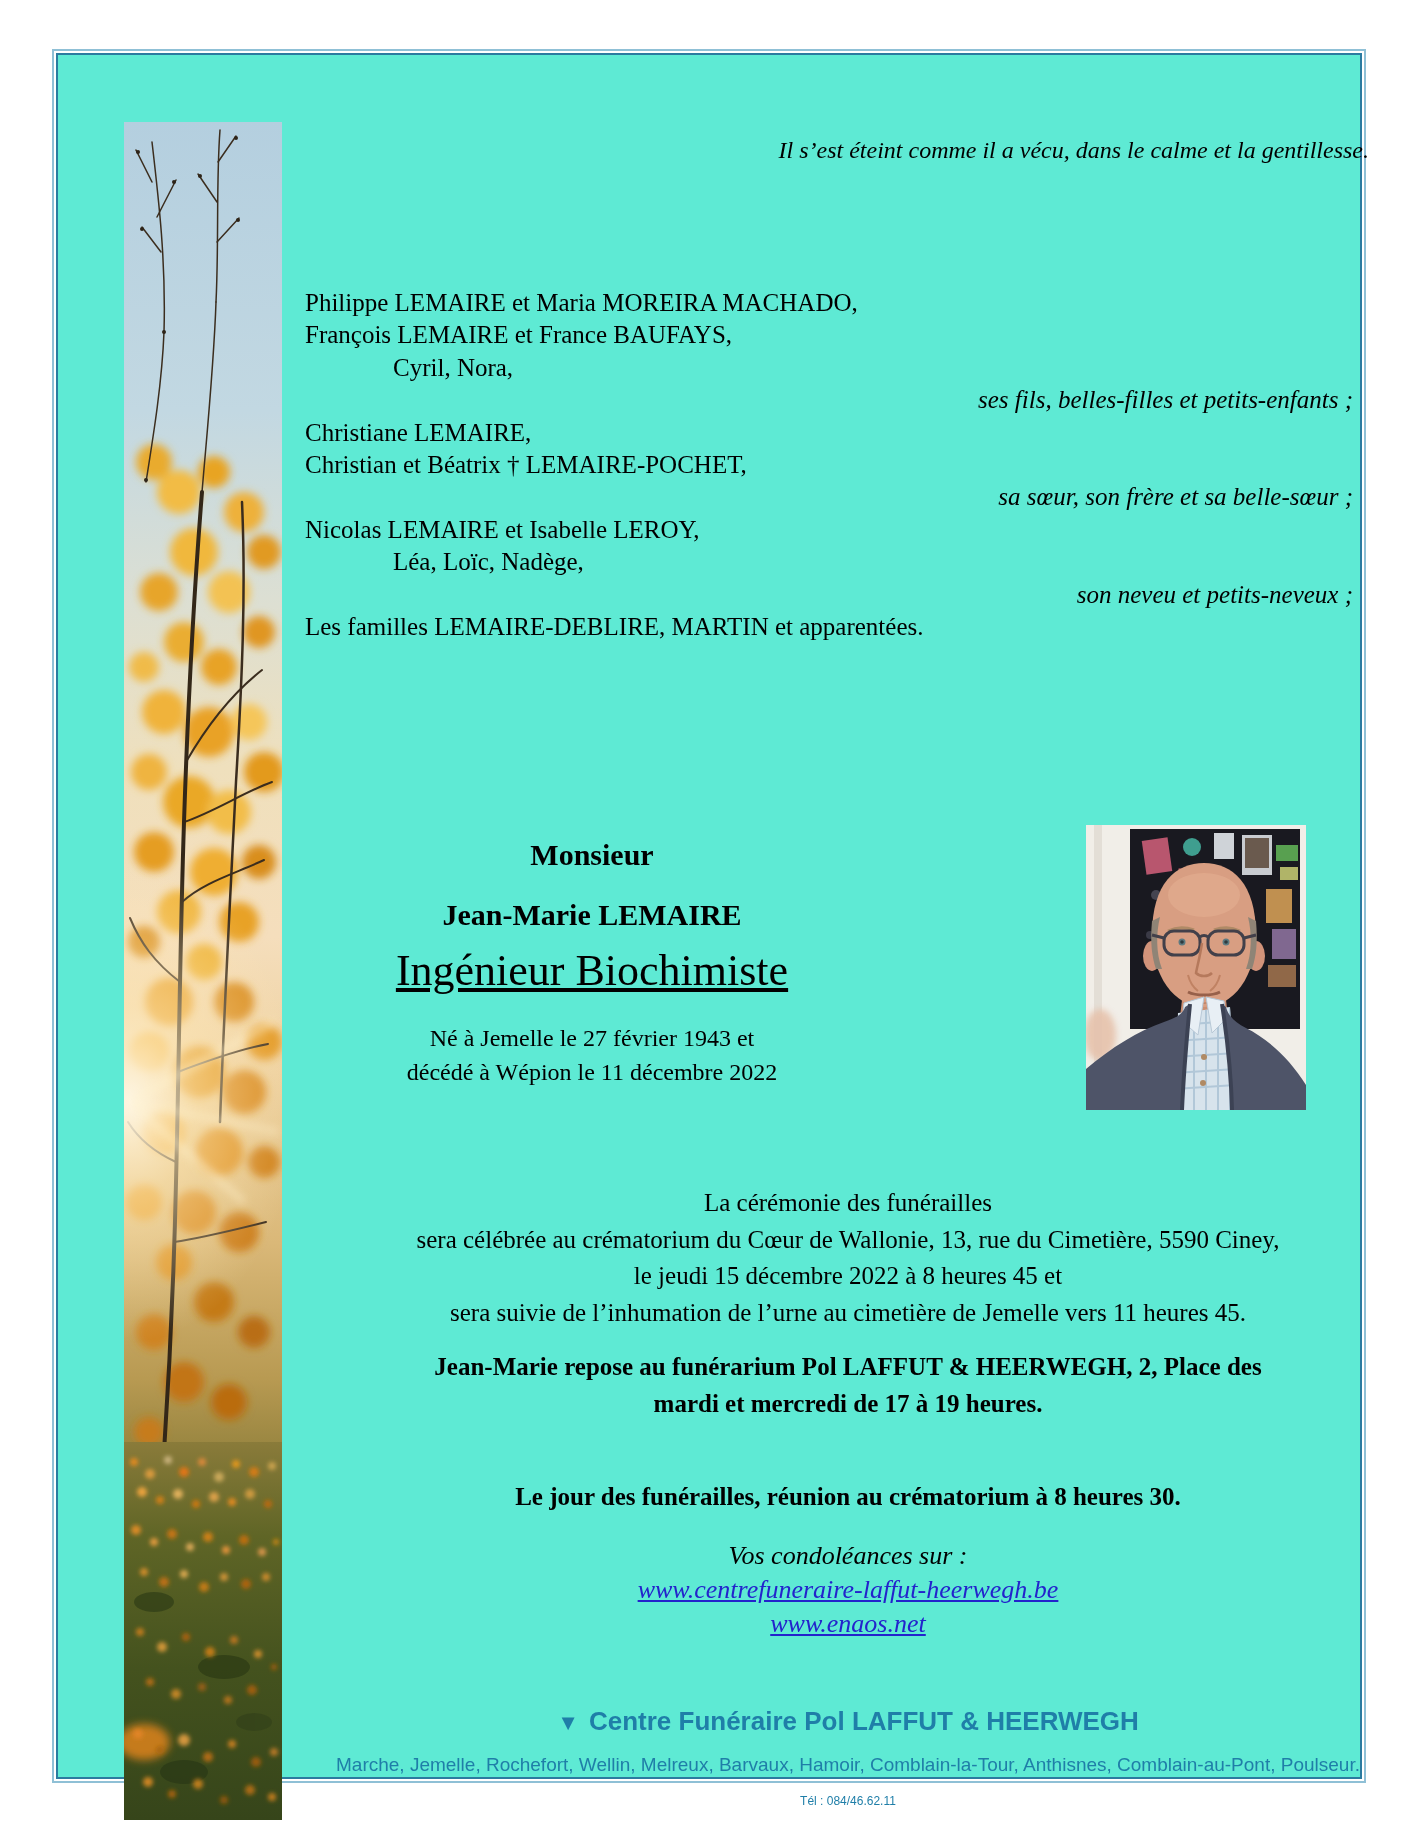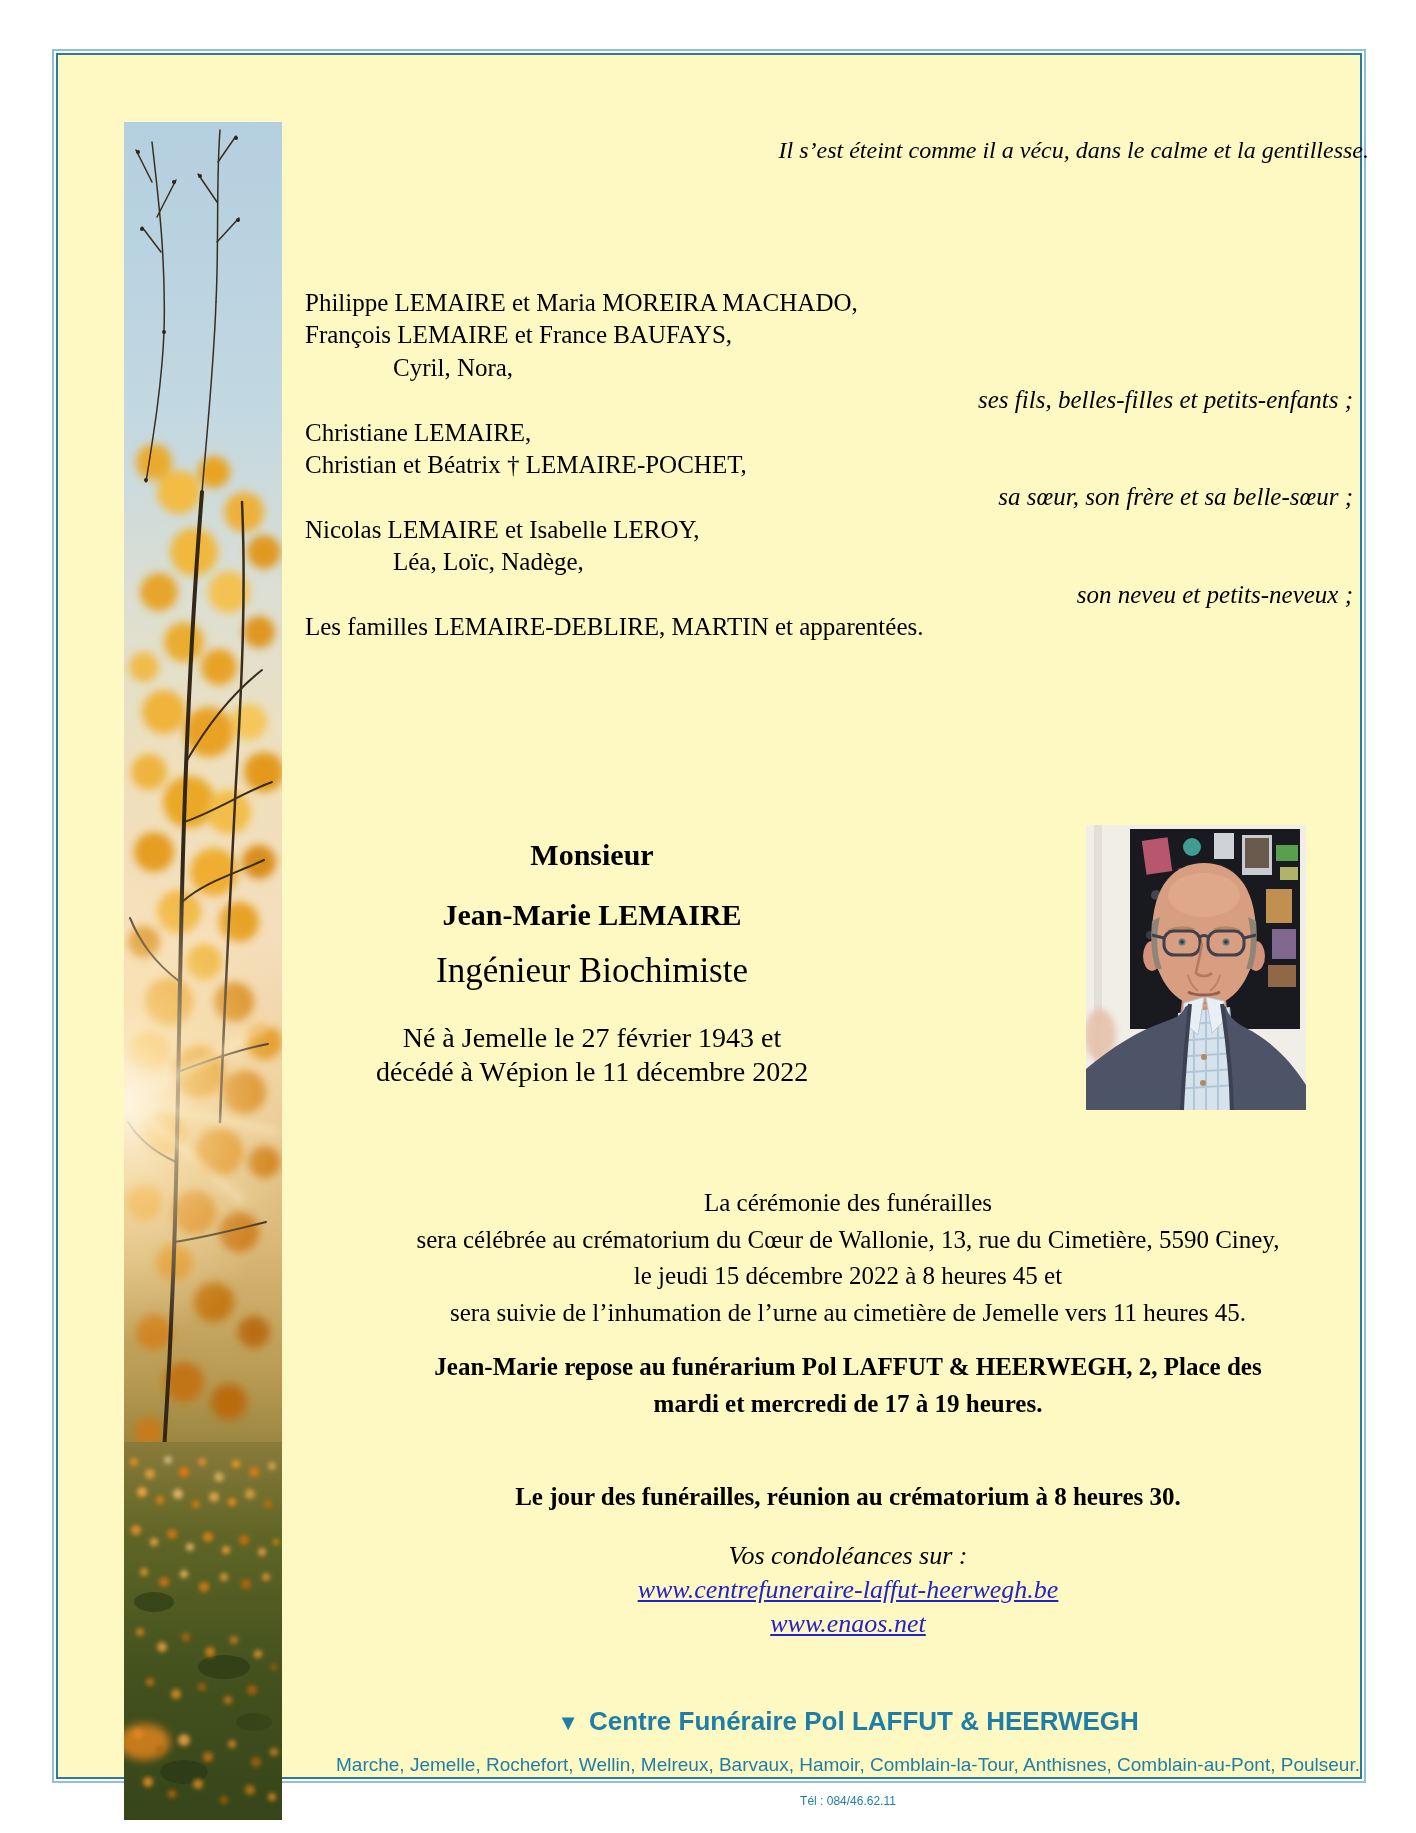--- a/index.html
+++ b/index.html
@@ -5,37 +5,37 @@
   * { box-sizing: border-box; }
   html,body { margin:0; padding:0; background:#ffffff; }
   .page {
     position:relative; width:1416px; height:1833px; background:#fff;
     font-family:"Liberation Serif", serif; color:#000; overflow:hidden;
   }
   .frame {
     position:absolute; left:56px; top:53px; width:1306px; height:1726px;
     border:2.5px solid #2b7ba0;
     outline:2px solid #8fc0d6; outline-offset:2px;
-    background:#fef9c3;
+    background:#5eead4;
   }
   .strip { position:absolute; left:66px; top:67px; width:158px; height:1698px; }
   .strip svg { display:block; width:158px; height:1698px; }
   .abs { position:absolute; }
   .quote {
     left:224px; top:78px; width:1087px; text-align:right;
     font-style:italic; font-size:24px; line-height:34px;
   }
   .family { left:247px; top:232px; width:1048px; font-size:25px; line-height:32.4px; }
   .family .ind { padding-left:88px; }
   .family .rel { text-align:right; font-style:italic; }
   .announce { left:247px; top:664px; font-size:25px; line-height:34px; }
   .titleblock { left:224px; top:770px; width:620px; text-align:center; }
   .titleblock .t1, .titleblock .t2 { font-size:30px; font-weight:bold; line-height:60px; }
-  .titleblock .prof { font-size:35px; line-height:52px; }
-  .titleblock .dates { margin-top:24px; font-size:28px; line-height:34px; }
+  .titleblock .prof { font-size:44px; line-height:52px;text-decoration:underline; }
+  .titleblock .dates { margin-top:24px; font-size:24px; line-height:34px; }
   .portrait { left:1028px; top:770px; width:220px; height:285px; }
   .portrait svg { display:block; width:220px; height:285px; }
   .cblock { left:224px; width:1132px; text-align:center; font-size:25px; line-height:36.6px; }
   .ceremony { top:1130px; }
   .repose { top:1294px; font-weight:bold; }
   .meeting { top:1424px; font-weight:bold; }
   .bold { font-weight:normal; }
   .condolences { top:1484px; font-style:italic; font-size:26px; line-height:34px; }
   .condolences a { color:#2323cc; text-decoration:underline; display:block; }
   .footerblock {

